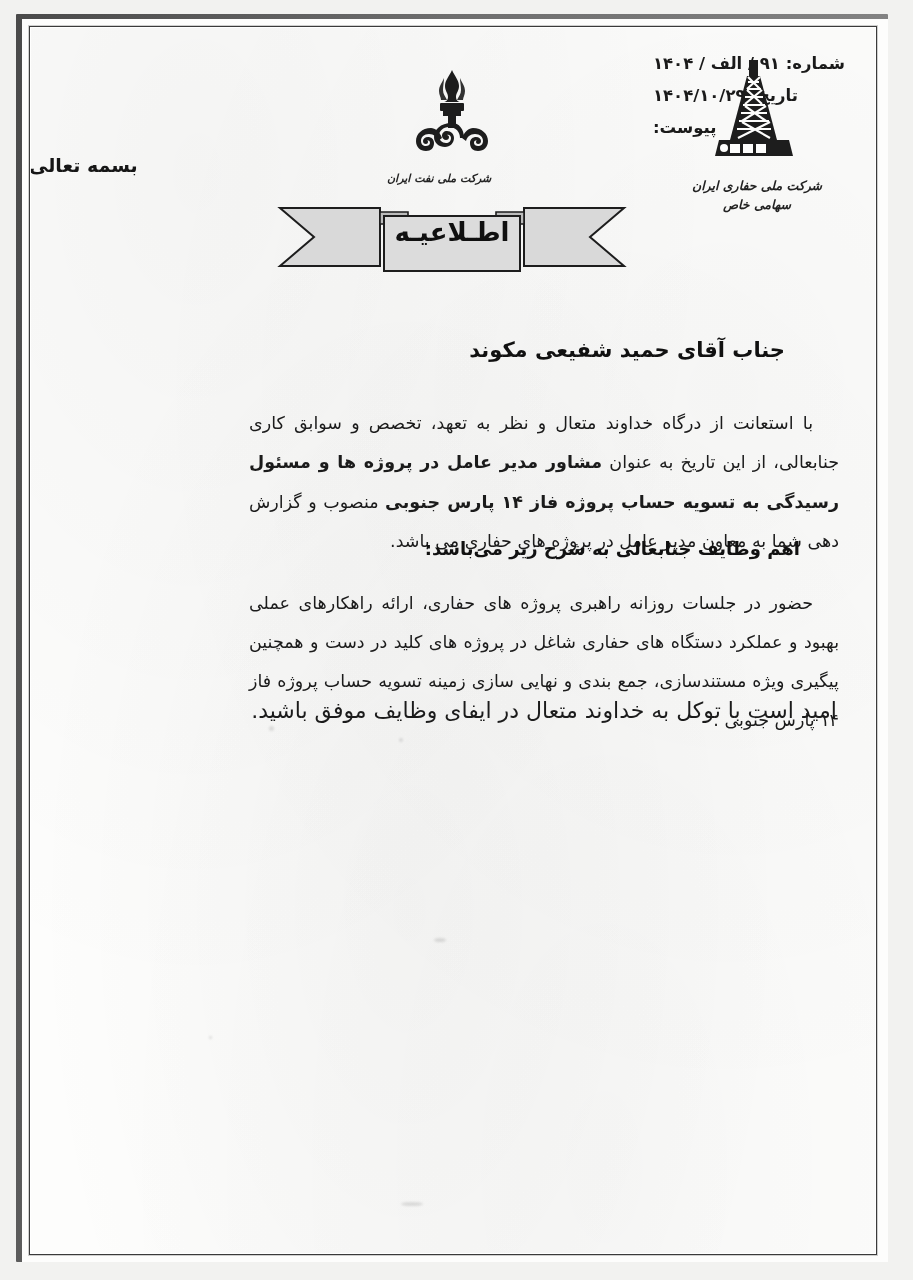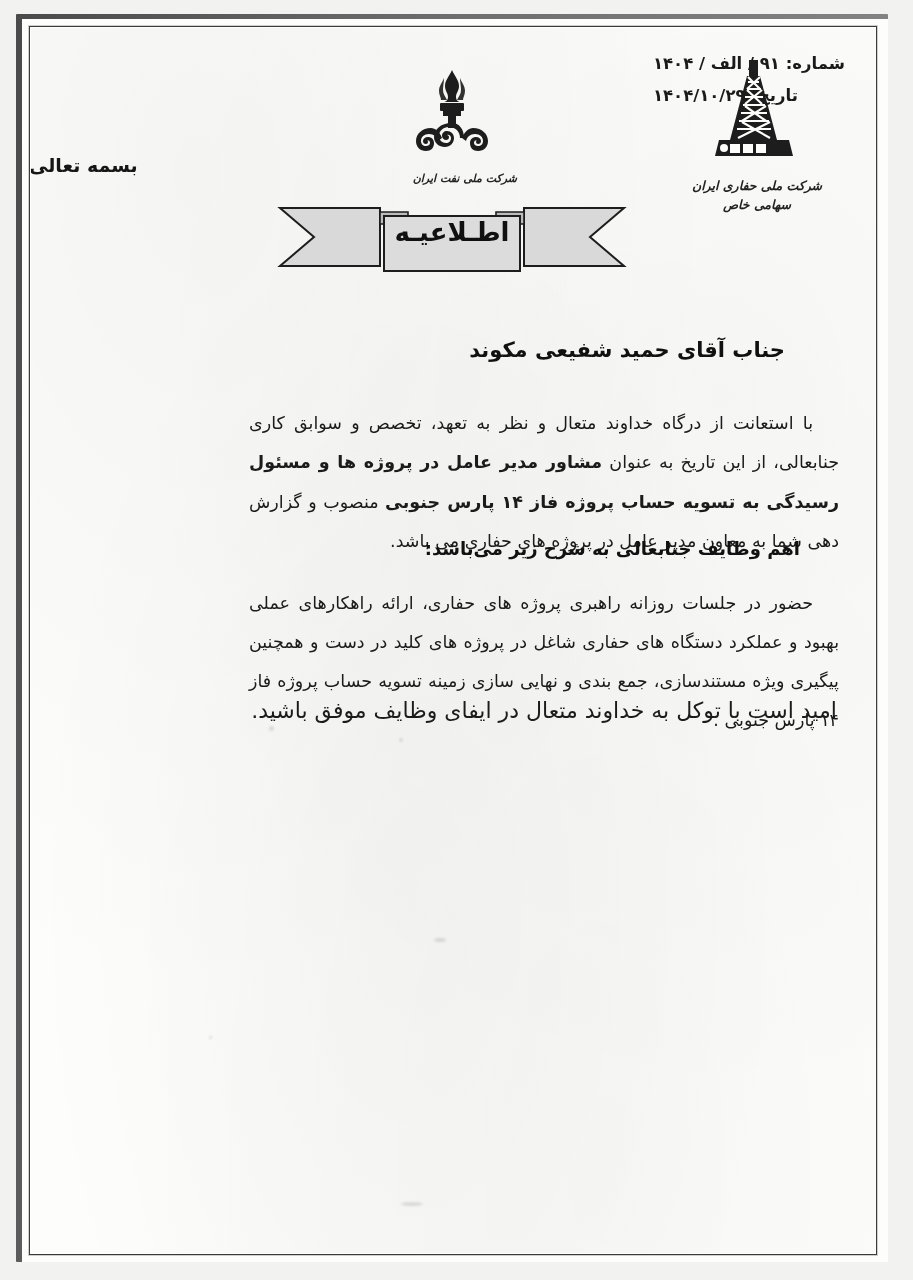--- a/index.html
+++ b/index.html
@@ -85,21 +85,21 @@
     color: #1a1a1a;
   }
   .header-meta div { white-space: nowrap; }
 
   
   .nioc-logo {
     position: absolute;
     top: 40px; left: 50%;
     transform: translateX(-50%);
     width: 130px;
-    text-align: right;
+    text-align: left;
   }
   .nioc-caption {
     margin-top: 2px;
     font-size: 11px;
     font-weight: 700;
     color: #242424;
     font-style: italic;
     letter-spacing: -0.3px;
   }
 
@@ -222,20 +222,21 @@
 <div class="scan-backdrop"></div>
 <div class="page-shadow"></div>
 <div class="page-sheet"></div>
 <div class="paper-noise"></div>
 
 <div class="content">
 
   <div class="header-meta">
     <div>شماره: ۹۱ / الف / ۱۴۰۴</div>
     <div>تاریخ: ۱۴۰۴/۱۰/۲۹</div>
+    <div>پیوست:</div>
   </div>
 
   <div class="nioc-logo">
     <svg viewBox="0 0 130 100" width="130" height="100">
       <g fill="#1d1d1d">
 
         <path d="M65 4c-3 7-7 10-7 16 0 5 3 7 3 11 0 3-2 5-5 5h18c-3 0-5-2-5-5 0-4 3-6 3-11 0-6-4-9-7-16z"></path>
         <path d="M57 12c-2 5-5 8-5 13 0 4 2 6 2 9h6c-2-4-4-6-4-10 0-4 1-8 1-12z" opacity=".9"></path>
         <path d="M73 12c2 5 5 8 5 13 0 4-2 6-2 9h-6c2-4 4-6 4-10 0-4-1-8-1-12z" opacity=".9"></path>
 

